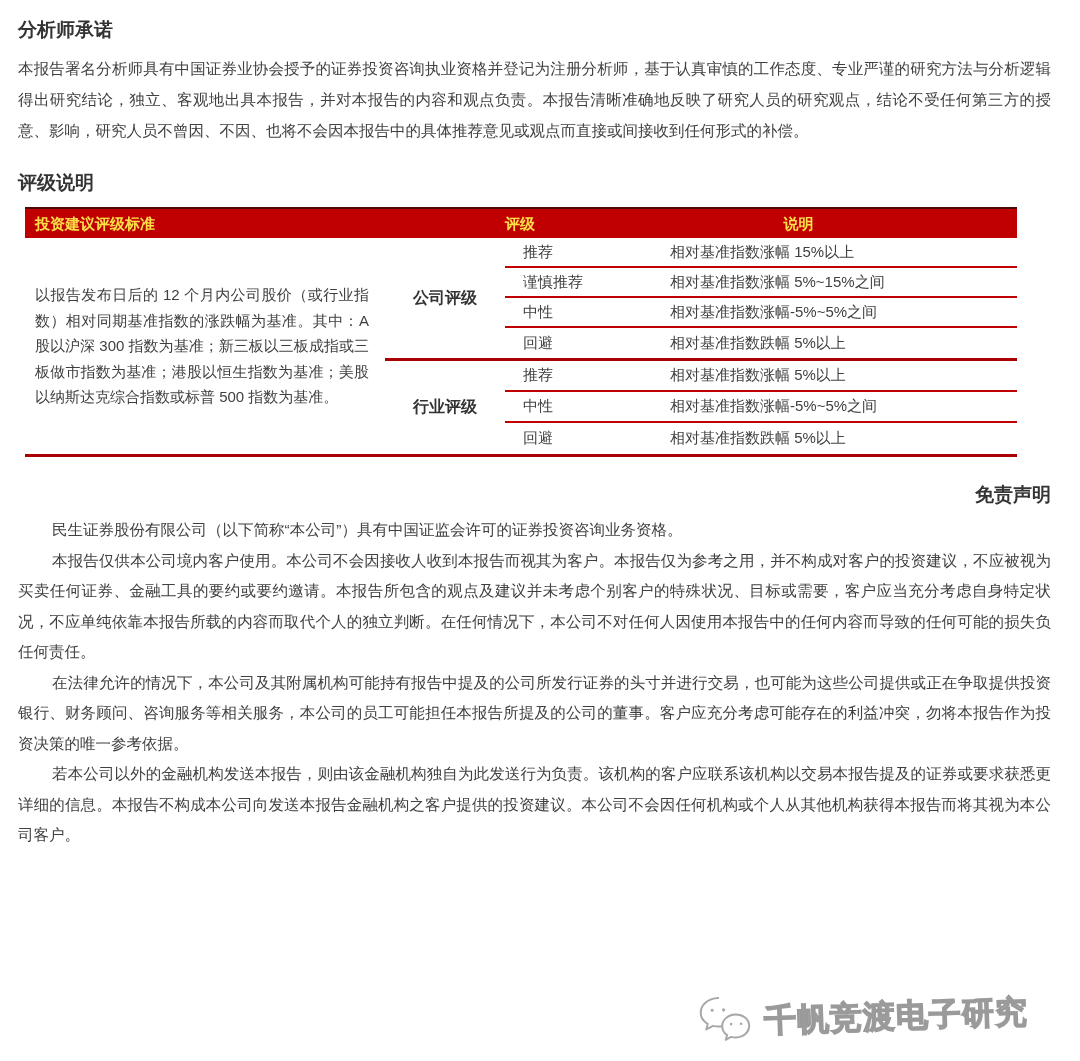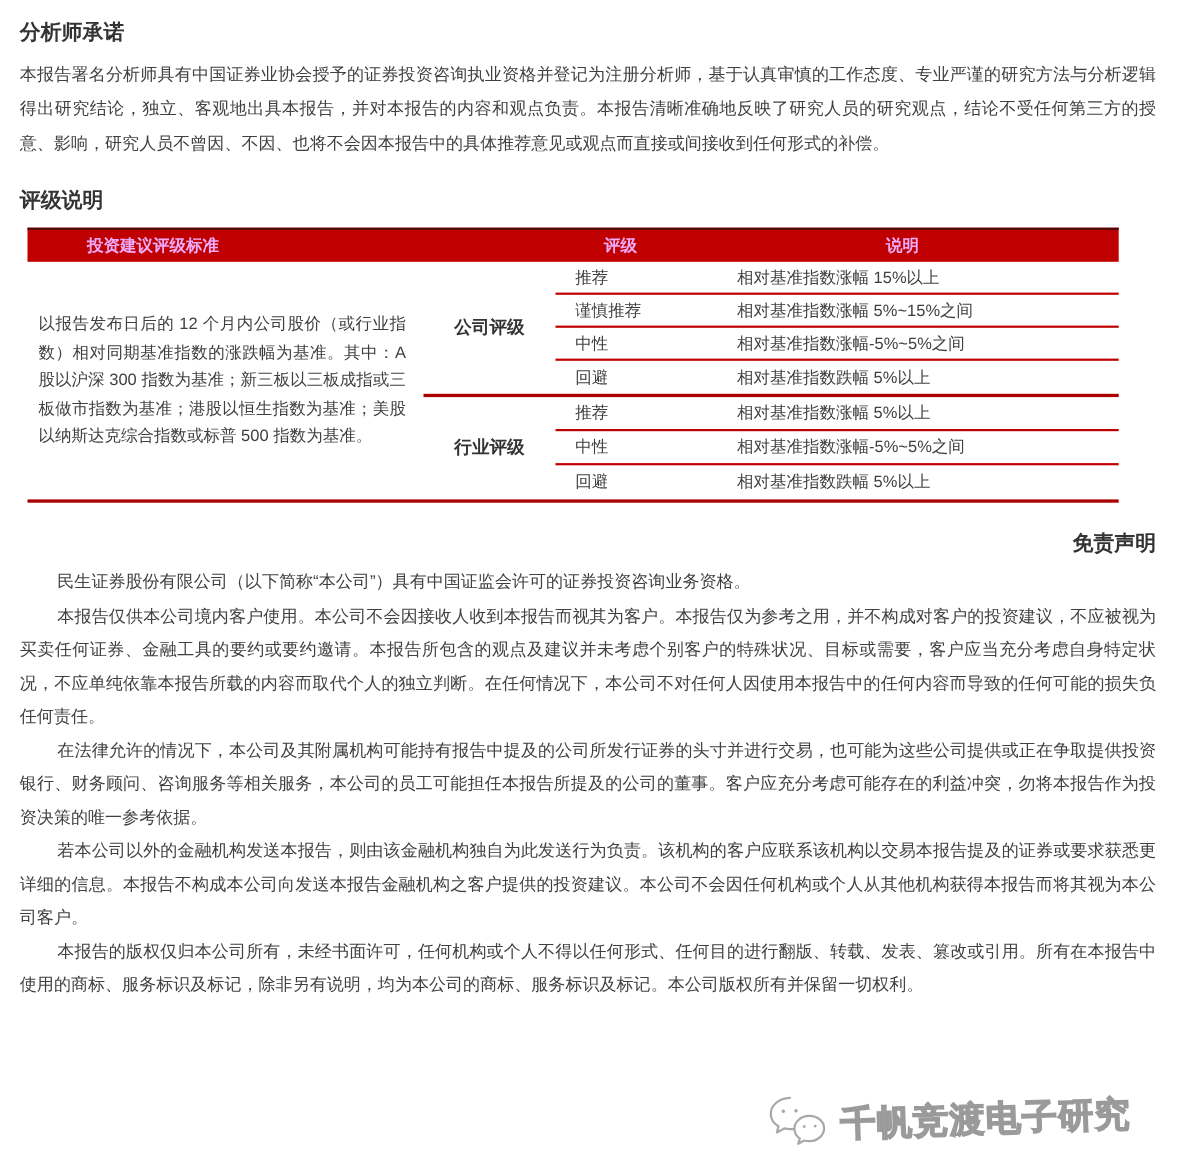--- a/index.html
+++ b/index.html
@@ -13,22 +13,22 @@
   .sec2-title{margin-top:25px;}
   .sec3-title{margin-top:26px;text-align:right;}
   .para{font-size:15.5px;line-height:31px;text-align:justify;margin:11px 0 0 0;}
   .dwrap{margin-top:8px;}
   .dpara{font-size:15.5px;line-height:30.5px;text-align:justify;margin:0;text-indent:2.2em;}
 
   
   .rtable{margin:12px 0 0 7px;width:992px;font-size:15px;color:#3f3f3f;}
   .rt-header{
     display:grid;grid-template-columns:480px 155px 1fr;
-    background:#c00000;color:#f0abfc;font-weight:bold;
-    height:29px;line-height:29px;border-top:2px solid #4d0a0a;padding-left:44px;
+    background:#c00000;color:#fde047;font-weight:bold;
+    height:29px;line-height:29px;border-top:2px solid #4d0a0a;
   }
   .rt-h1{padding-left:10px;}
   .rt-h3{text-align:center;padding-right:80px;}
   .rt-body{display:grid;grid-template-columns:360px 1fr;border-bottom:3px solid #aa0000;}
   .criteria{display:flex;align-items:center;padding:6px 16px 6px 10px;line-height:25.5px;text-align:justify;}
   .group{display:grid;grid-template-columns:120px 1fr;}
   .group-company{border-bottom:3px solid #aa0000;}
   .gcat{display:flex;align-items:center;justify-content:center;font-weight:bold;font-size:16px;color:#333333;}
   .grow{display:flex;align-items:center;height:30px;box-sizing:border-box;}
   .group-industry .grow{height:31px;}
@@ -115,21 +115,20 @@
         </div>
       </div>
     </div>
 
     <h1 class="sec-title sec3-title">免责声明</h1>
     <div class="dwrap">
       <p class="dpara">民生证券股份有限公司（以下简称“本公司”）具有中国证监会许可的证券投资咨询业务资格。</p>
       <p class="dpara">本报告仅供本公司境内客户使用。本公司不会因接收人收到本报告而视其为客户。本报告仅为参考之用，并不构成对客户的投资建议，不应被视为买卖任何证券、金融工具的要约或要约邀请。本报告所包含的观点及建议并未考虑个别客户的特殊状况、目标或需要，客户应当充分考虑自身特定状况，不应单纯依靠本报告所载的内容而取代个人的独立判断。在任何情况下，本公司不对任何人因使用本报告中的任何内容而导致的任何可能的损失负任何责任。</p>
       <p class="dpara">在法律允许的情况下，本公司及其附属机构可能持有报告中提及的公司所发行证券的头寸并进行交易，也可能为这些公司提供或正在争取提供投资银行、财务顾问、咨询服务等相关服务，本公司的员工可能担任本报告所提及的公司的董事。客户应充分考虑可能存在的利益冲突，勿将本报告作为投资决策的唯一参考依据。</p>
       <p class="dpara">若本公司以外的金融机构发送本报告，则由该金融机构独自为此发送行为负责。该机构的客户应联系该机构以交易本报告提及的证券或要求获悉更详细的信息。本报告不构成本公司向发送本报告金融机构之客户提供的投资建议。本公司不会因任何机构或个人从其他机构获得本报告而将其视为本公司客户。</p>
-      <p class="dpara">本报告的版权仅归本公司所有，未经书面许可，任何机构或个人不得以任何形式、任何目的进行翻版、转载、发表、篡改或引用。所有在本报告中使用的商标、服务标识及标记，除非另有说明，均为本公司的商标、服务标识及标记。本公司版权所有并保留一切权利。</p>
     </div>
 
   </div>
 
   <div class="watermark">
     <span class="wm-icon">
       <svg width="58" height="56" viewBox="0 0 58 56">
         <g fill="none" stroke="#9a9a9a" stroke-width="2" stroke-linecap="round" stroke-linejoin="round">
           <path d="M21 5 C10.5 5 3 11.5 3 19.5 c0 4.5 2.6 8.3 6.6 10.9 L8 36 l6.8 -3.4 c1.9 .6 4 .9 6.2 .9 .9 0 1.9 -.07 2.8 -.2"></path>
           <path d="M24 33.5 c0 -6.4 6 -11.5 13.5 -11.5 c7.5 0 13.5 5.1 13.5 11.5 c0 6.4 -6 11.5 -13.5 11.5 c-1.8 0 -3.5 -.27 -5 -.76 L27 47 l1.6 -4.6 C25.7 40.2 24 37 24 33.5 z"></path>

